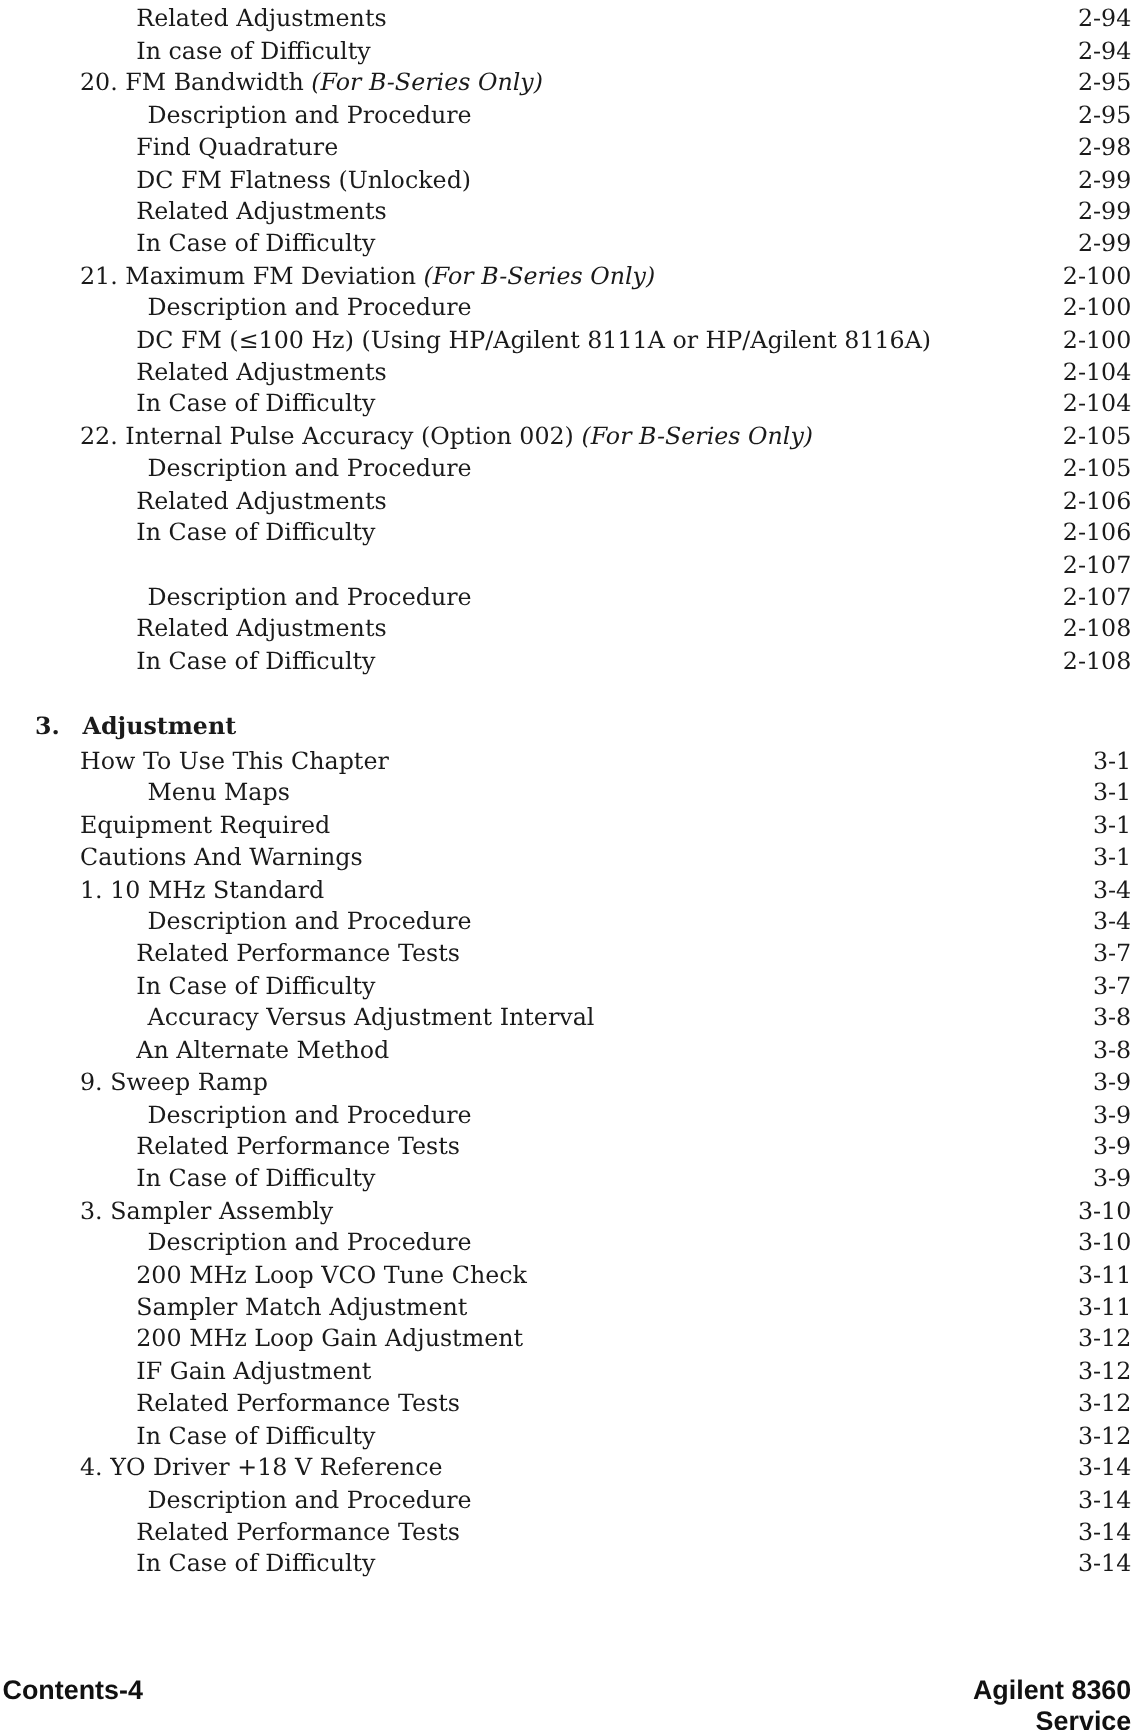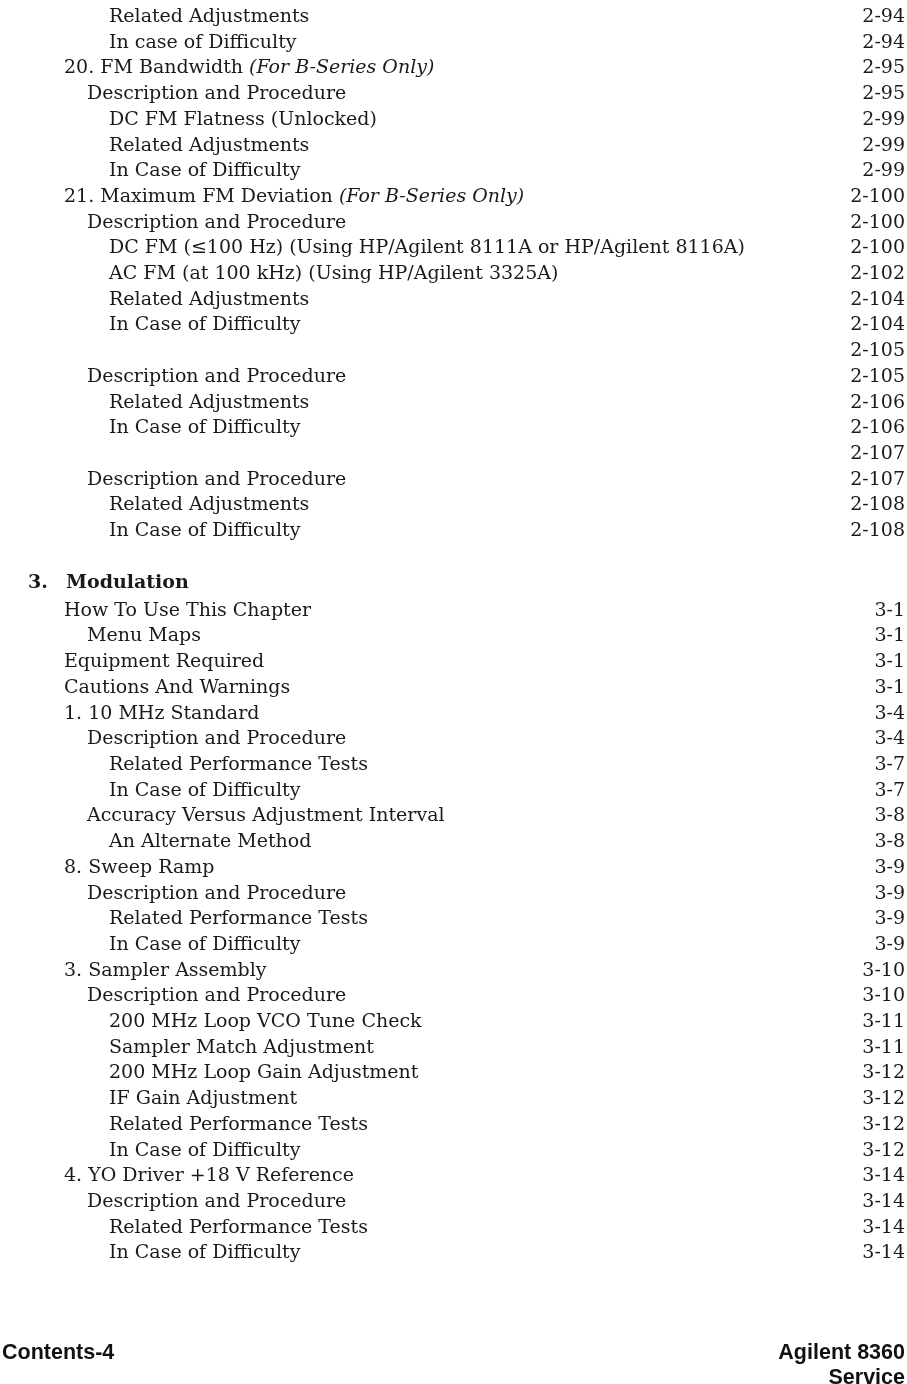--- a/index.html
+++ b/index.html
@@ -17,21 +17,21 @@
   .page { padding-top: 3px; }
 
   
   .toc-entry {
     display: flex;
     align-items: flex-start;
     line-height: 25.7px;
     padding-right: 2px;
   }
   .toc-entry.lvl1 { padding-left: 64px; }
-  .toc-entry.lvl2 { padding-left: 87px; }
+  .toc-entry.lvl2 { padding-left: 118px; }
   .toc-entry.lvl3 { padding-left: 109px; }
 
   .toc-label { white-space: nowrap; }
   .toc-label i { }
 
   .dot-leader {
     flex: 1 1 auto;
     min-width: 12px;
     margin-left: 9px;
     margin-right: 15px;
@@ -87,20 +87,25 @@
         <span class="toc-label">20. FM Bandwidth <i>(For B-Series Only)</i></span>
         <span class="dot-leader"></span>
         <span class="toc-page">2-95</span>
       </div>
       <div class="toc-entry lvl2">
         <span class="toc-label">Description and Procedure</span>
         <span class="dot-leader"></span>
         <span class="toc-page">2-95</span>
       </div>
       <div class="toc-entry lvl3">
+        <span class="toc-label">Find Quadrature</span>
+        <span class="dot-leader"></span>
+        <span class="toc-page">2-98</span>
+      </div>
+      <div class="toc-entry lvl3">
         <span class="toc-label">DC FM Flatness (Unlocked)</span>
         <span class="dot-leader"></span>
         <span class="toc-page">2-99</span>
       </div>
       <div class="toc-entry lvl3">
         <span class="toc-label">Related Adjustments</span>
         <span class="dot-leader"></span>
         <span class="toc-page">2-99</span>
       </div>
       <div class="toc-entry lvl3">
@@ -117,35 +122,31 @@
         <span class="toc-label">Description and Procedure</span>
         <span class="dot-leader"></span>
         <span class="toc-page">2-100</span>
       </div>
       <div class="toc-entry lvl3">
         <span class="toc-label">DC FM (≤100 Hz) (Using HP/Agilent 8111A or HP/Agilent 8116A)</span>
         <span class="dot-leader"></span>
         <span class="toc-page">2-100</span>
       </div>
       <div class="toc-entry lvl3">
-        <span class="toc-label">AC FM (at 100 kHz) (Using HP/Agilent 3325A)</span>
-        <span class="dot-leader"></span>
-        <span class="toc-page">2-102</span>
-      </div>
-      <div class="toc-entry lvl3">
         <span class="toc-label">Related Adjustments</span>
         <span class="dot-leader"></span>
         <span class="toc-page">2-104</span>
       </div>
       <div class="toc-entry lvl3">
         <span class="toc-label">In Case of Difficulty</span>
         <span class="dot-leader"></span>
         <span class="toc-page">2-104</span>
       </div>
       <div class="toc-entry lvl1">
+        <span class="toc-label">22. Internal Pulse Accuracy (Option 002) <i>(For B-Series Only)</i></span>
         <span class="dot-leader"></span>
         <span class="toc-page">2-105</span>
       </div>
       <div class="toc-entry lvl2">
         <span class="toc-label">Description and Procedure</span>
         <span class="dot-leader"></span>
         <span class="toc-page">2-105</span>
       </div>
       <div class="toc-entry lvl3">
         <span class="toc-label">Related Adjustments</span>
@@ -171,21 +172,21 @@
         <span class="dot-leader"></span>
         <span class="toc-page">2-108</span>
       </div>
       <div class="toc-entry lvl3">
         <span class="toc-label">In Case of Difficulty</span>
         <span class="dot-leader"></span>
         <span class="toc-page">2-108</span>
       </div>
       <div class="toc-chapter">
         <span class="ch-num">3.</span>
-        <span>Modulation</span>
+        <span>Adjustment</span>
       </div>
       <div class="toc-entry lvl1">
         <span class="toc-label">How To Use This Chapter</span>
         <span class="dot-leader"></span>
         <span class="toc-page">3-1</span>
       </div>
       <div class="toc-entry lvl2">
         <span class="toc-label">Menu Maps</span>
         <span class="dot-leader"></span>
         <span class="toc-page">3-1</span>
@@ -224,21 +225,21 @@
         <span class="toc-label">Accuracy Versus Adjustment Interval</span>
         <span class="dot-leader"></span>
         <span class="toc-page">3-8</span>
       </div>
       <div class="toc-entry lvl3">
         <span class="toc-label">An Alternate Method</span>
         <span class="dot-leader"></span>
         <span class="toc-page">3-8</span>
       </div>
       <div class="toc-entry lvl1">
-        <span class="toc-label">8. Sweep Ramp</span>
+        <span class="toc-label">9. Sweep Ramp</span>
         <span class="dot-leader"></span>
         <span class="toc-page">3-9</span>
       </div>
       <div class="toc-entry lvl2">
         <span class="toc-label">Description and Procedure</span>
         <span class="dot-leader"></span>
         <span class="toc-page">3-9</span>
       </div>
       <div class="toc-entry lvl3">
         <span class="toc-label">Related Performance Tests</span>

